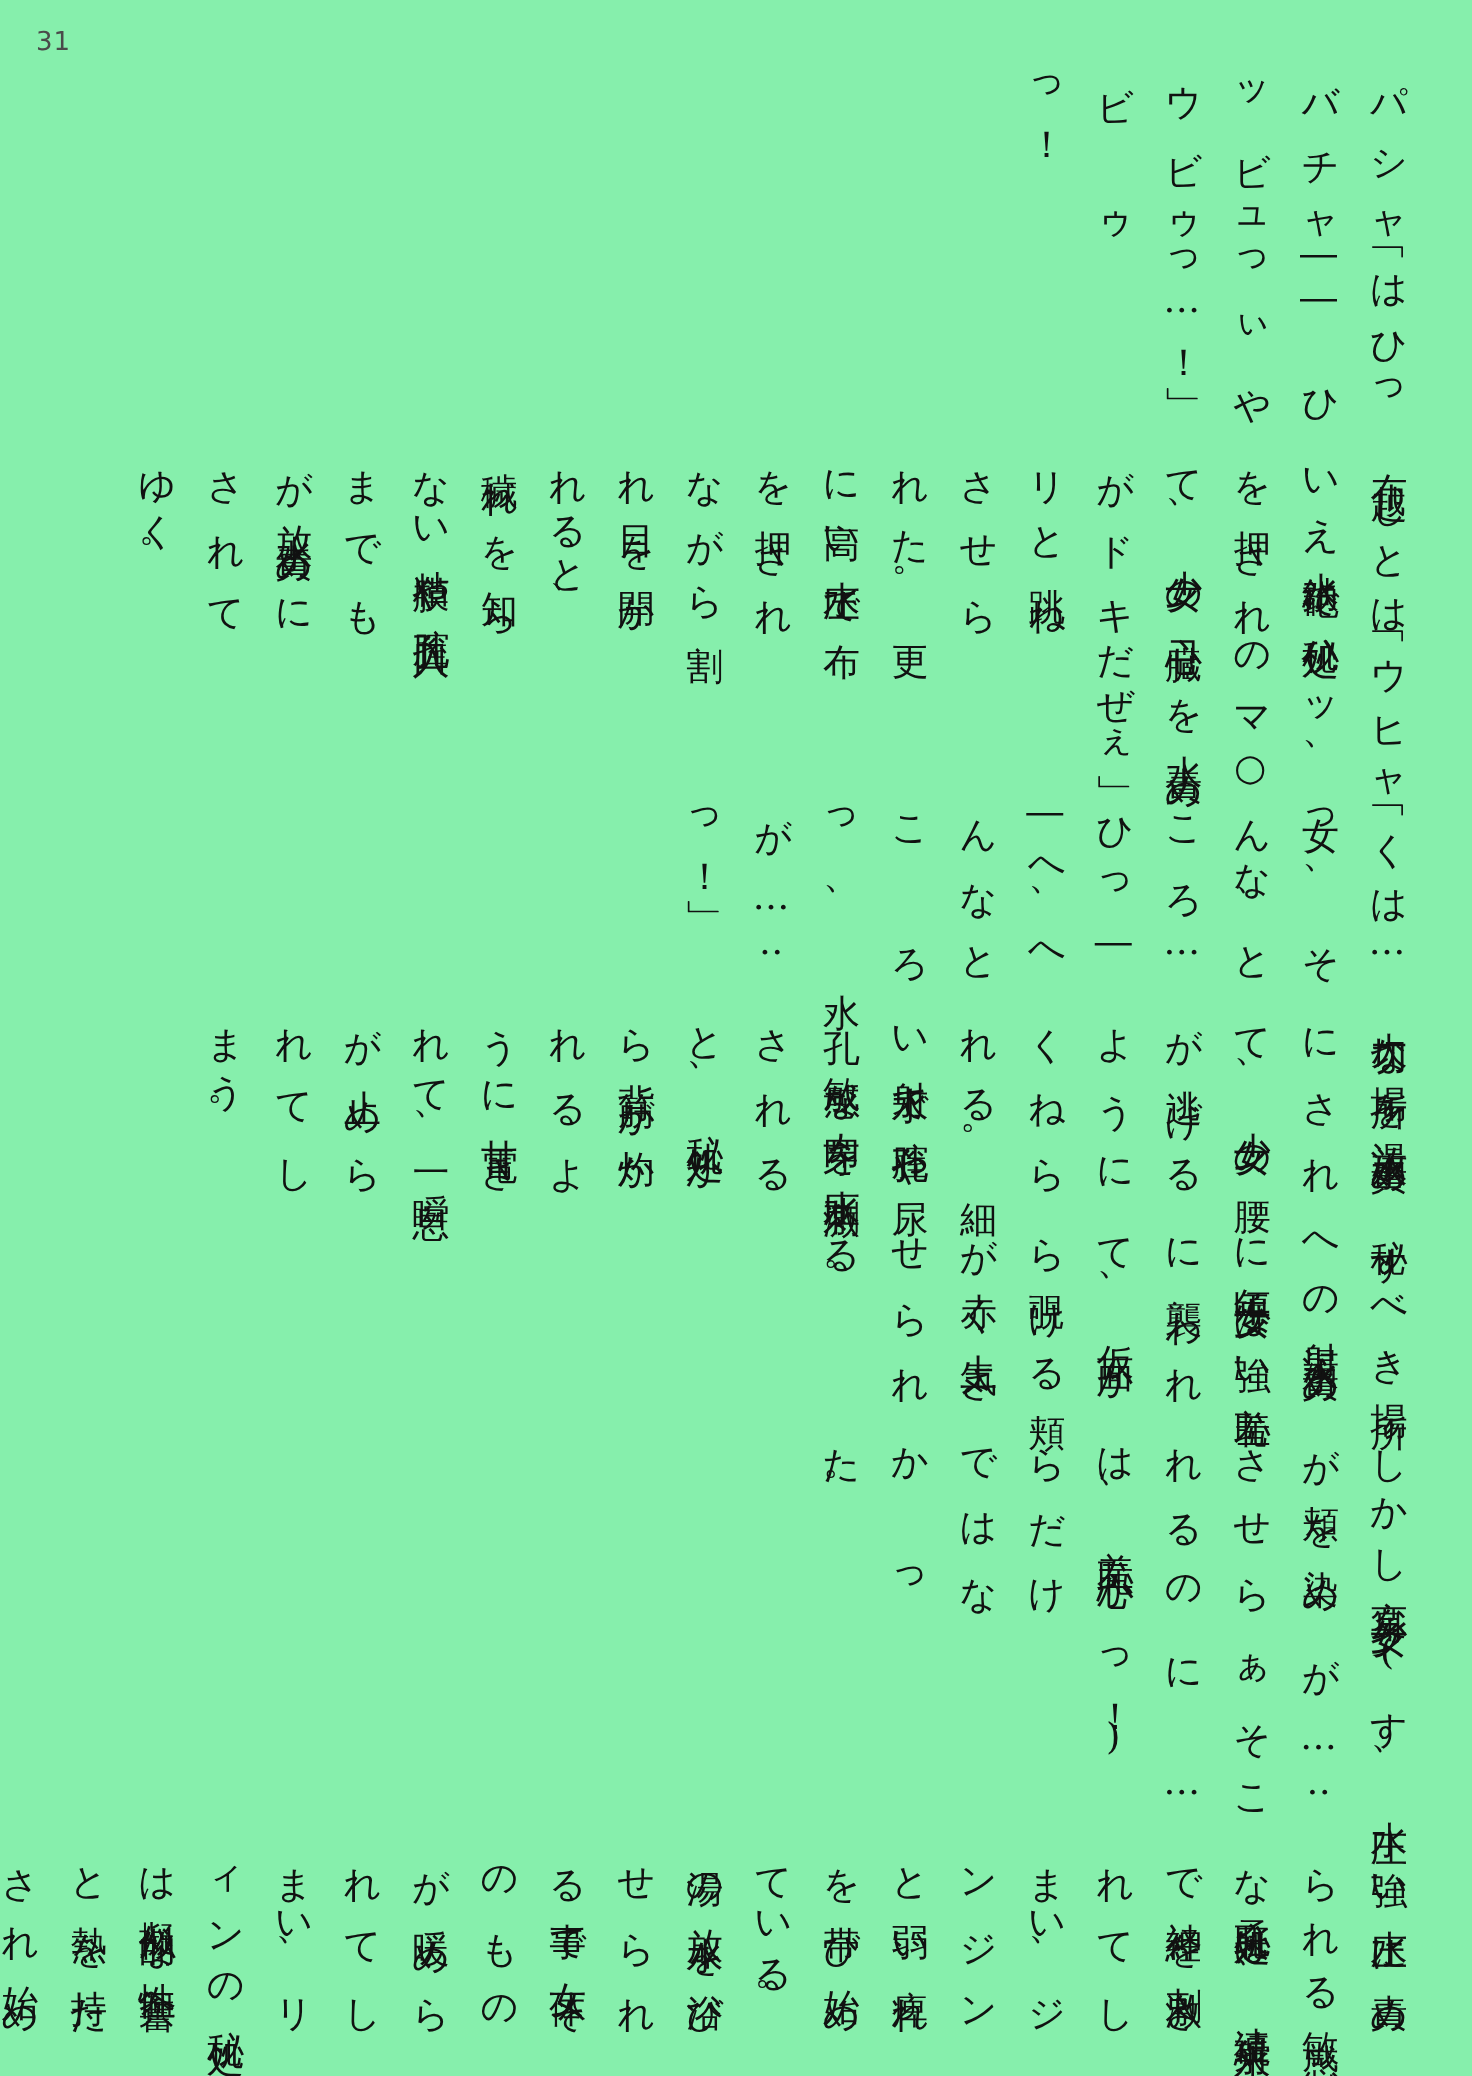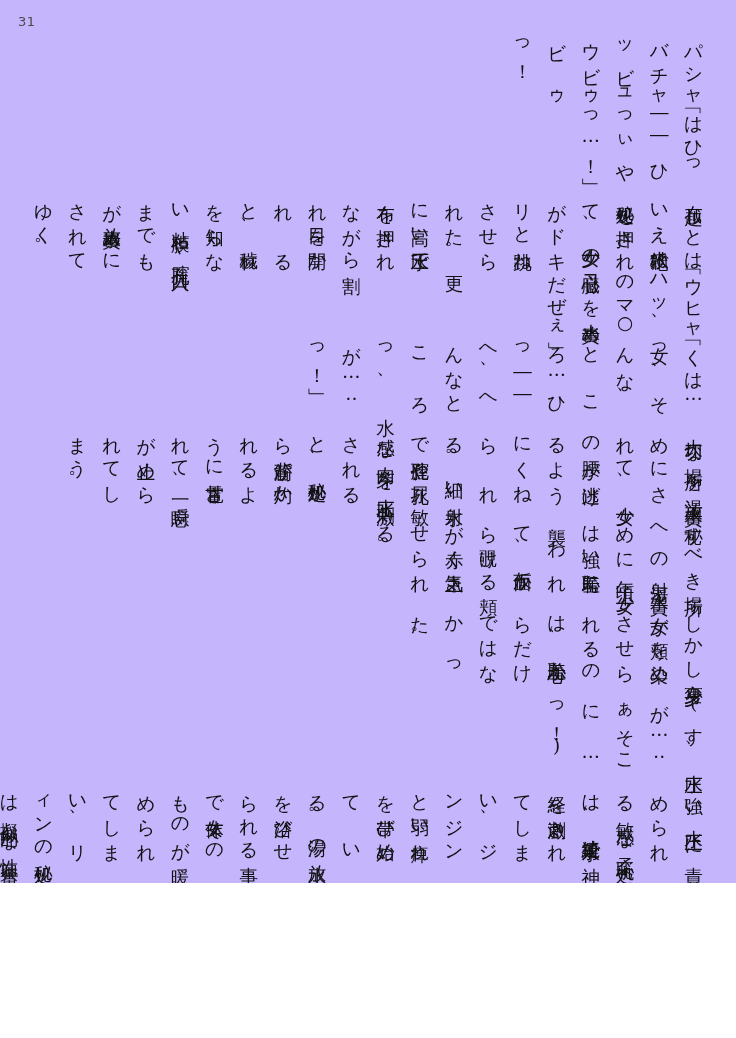--- a/index.html
+++ b/index.html
@@ -3,22 +3,22 @@
 <meta charset="utf-8">
 <style>
   html, body {
     margin: 0;
     padding: 0;
     background: #ffffff;
   }
   .page {
     position: relative;
     width: 736px;
-    height: 883px;
-    background: #c4b5fd;
+    height: 1038px;
+    background: #86efac;
     overflow: hidden;
     font-family: "DejaVu Serif", "Liberation Serif", serif;
   }
   .page-number {
     position: absolute;
     top: 14px;
     left: 18px;
     font-size: 13px;
     color: #4a4a4a;
     font-family: "DejaVu Sans", "Liberation Sans", sans-serif;

